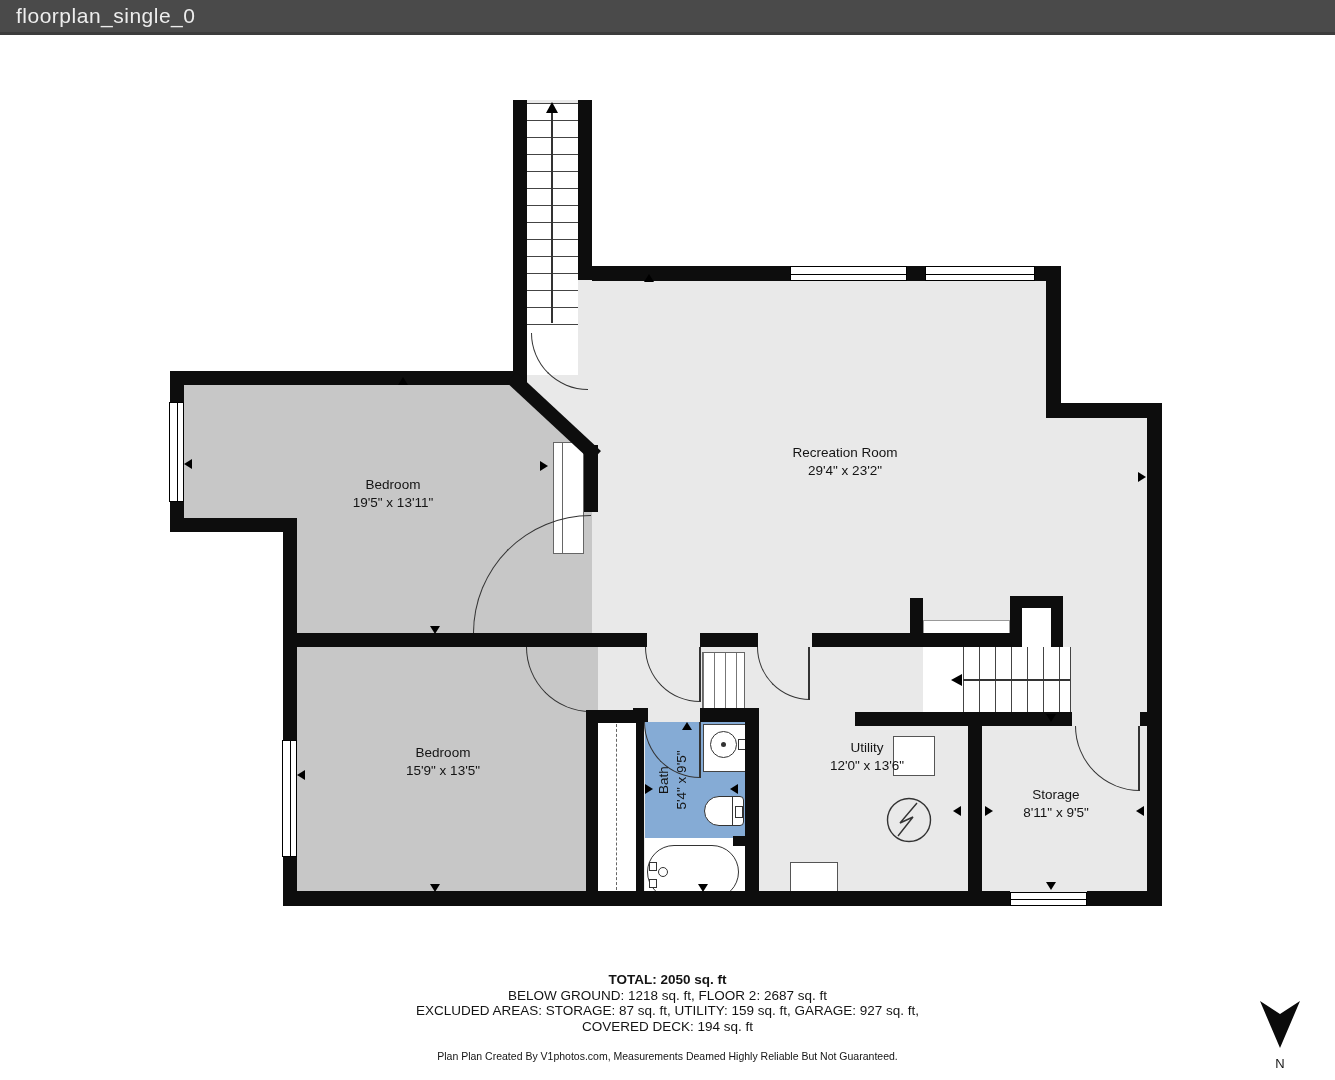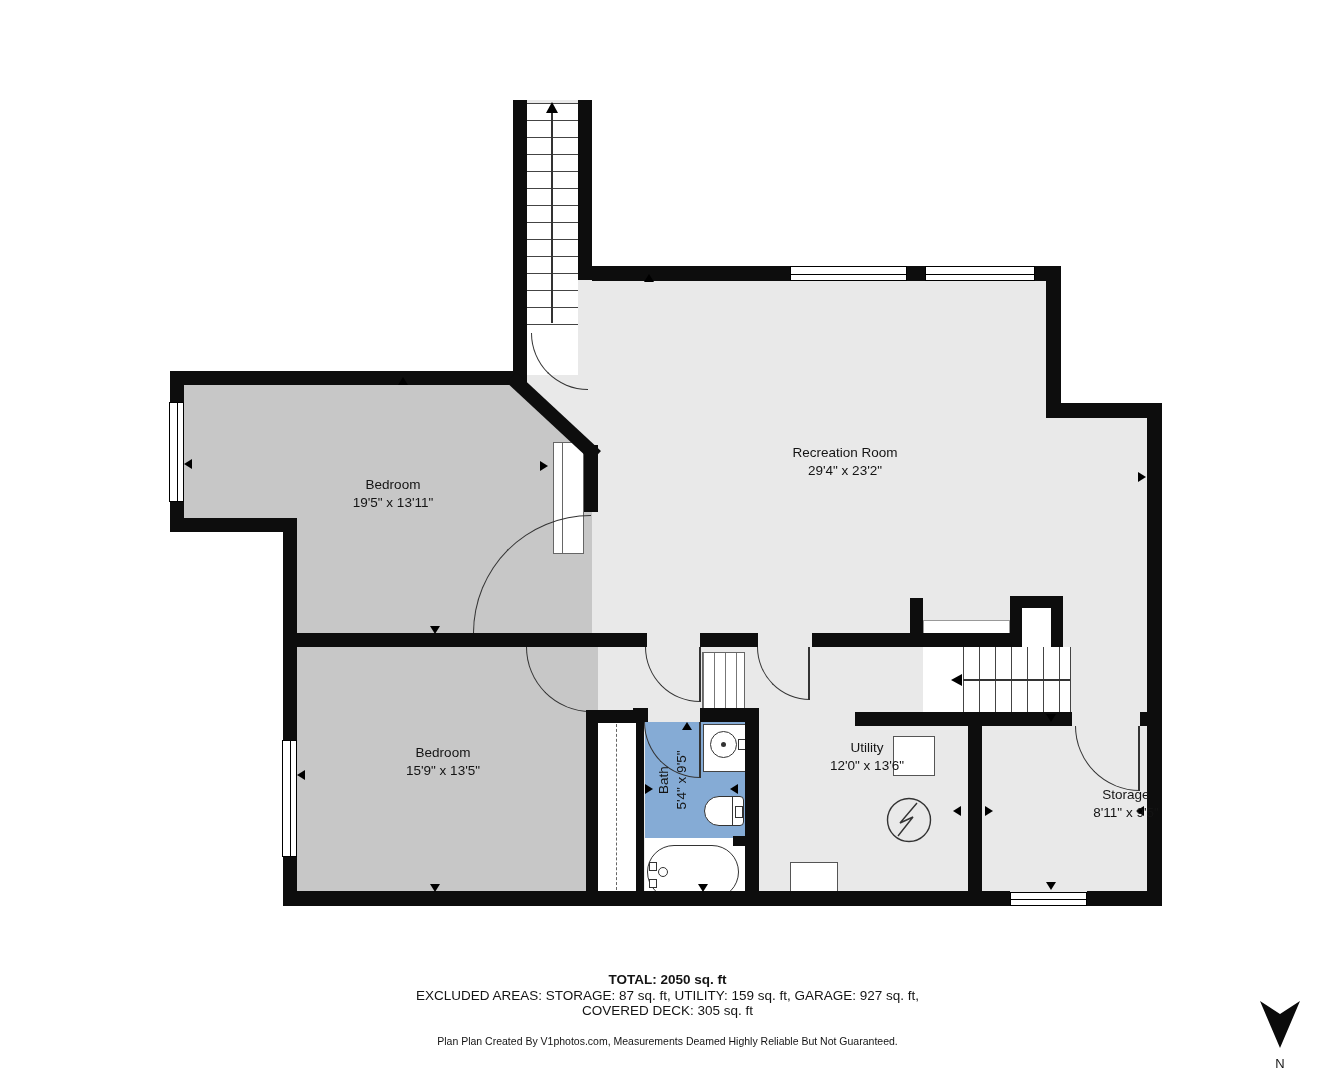--- a/index.html
+++ b/index.html
@@ -38,20 +38,23 @@
   #footer .f1{font-weight:bold}
   #footer .disc{font-size:10.5px;margin-top:15px}
   #compass{position:absolute;left:1254px;top:1001px;width:52px;text-align:center}
   #compass .n{font-size:13px;margin-top:1px}
 </style>
 </head>
 <body>
 
 <div id="stage">
 
+  <div id="titlebar">
+    <div class="t">floorplan_single_0</div>
+  </div>
 
   <div>
 
     <div class="base" style="left:170px;top:100px;width:992px;height:806px;
          clip-path:polygon(343px 0,422px 0,422px 166px,891px 166px,891px 303px,992px 303px,992px 806px,113px 806px,113px 418px,0 418px,0 271px,343px 271px)"></div>
 
     <div class="roomfill" style="left:183px;top:384px;width:409px;height:249px;
          clip-path:polygon(0 0,337px 0,409px 67px,409px 249px,110px 249px,110px 147px,0 147px)"></div>
     <div class="roomfill" style="left:290px;top:640px;width:308px;height:259px"></div>
 
@@ -195,30 +198,31 @@
       <div>29'4" x 23'2"</div>
     </div>
     <div class="room-label rot" style="left:673px;top:780px">
       <div>Bath</div>
       <div>5'4" x 9'5"</div>
     </div>
     <div class="room-label" style="left:867px;top:757px">
       <div>Utility</div>
       <div>12'0" x 13'6"</div>
     </div>
-    <div class="room-label" style="left:1126px;top:804px">
+    <div class="room-label" style="left:1056px;top:804px">
       <div>Storage</div>
       <div>8'11" x 9'5"</div>
     </div>
   </div>
 
   <div id="footer">
     <div class="f1">TOTAL: 2050 sq. ft</div>
+    <div>BELOW GROUND: 1218 sq. ft, FLOOR 2: 2687 sq. ft</div>
     <div>EXCLUDED AREAS: STORAGE: 87 sq. ft, UTILITY: 159 sq. ft, GARAGE: 927 sq. ft,</div>
-    <div>COVERED DECK: 305 sq. ft</div>
+    <div>COVERED DECK: 194 sq. ft</div>
     <div class="disc">Plan Plan Created By V1photos.com, Measurements Deamed Highly Reliable But Not Guaranteed.</div>
   </div>
 
   <div id="compass">
     <svg width="44" height="50" viewBox="0 0 44 50">
       <polygon points="2,0 22,47 42,0 22,13" fill="#0a0a0a"></polygon>
     </svg>
     <div class="n">N</div>
   </div>
 

